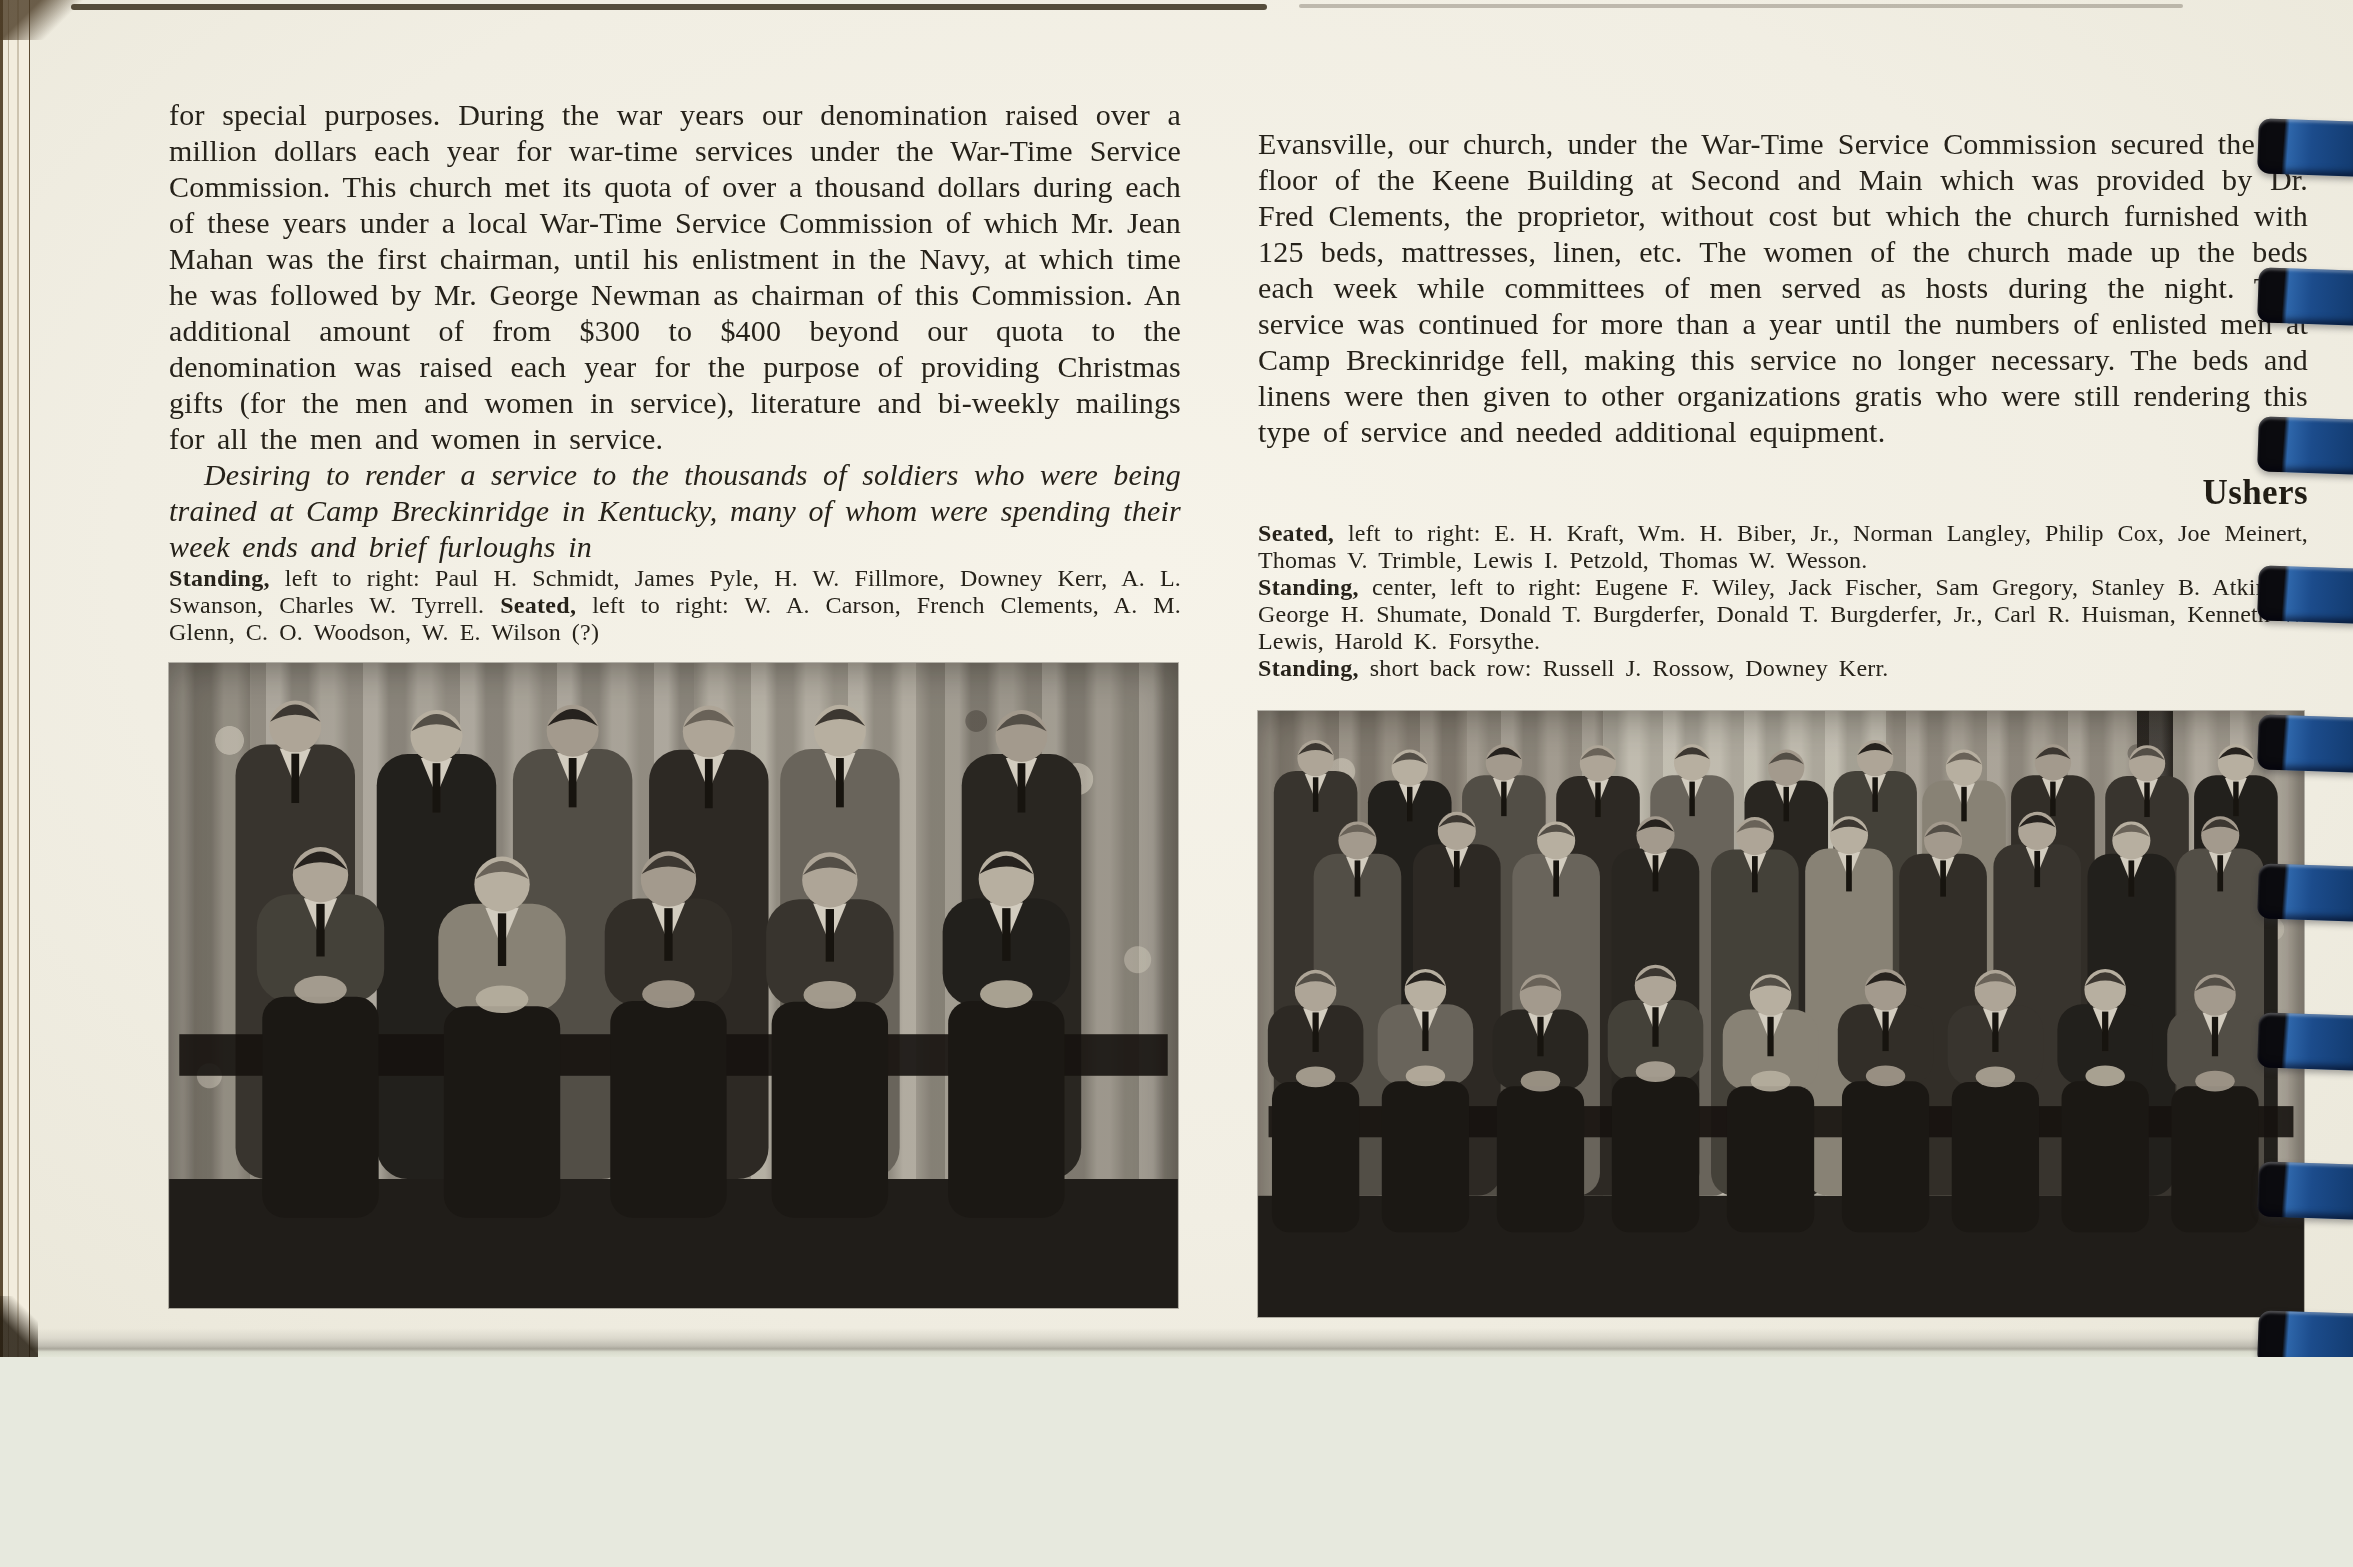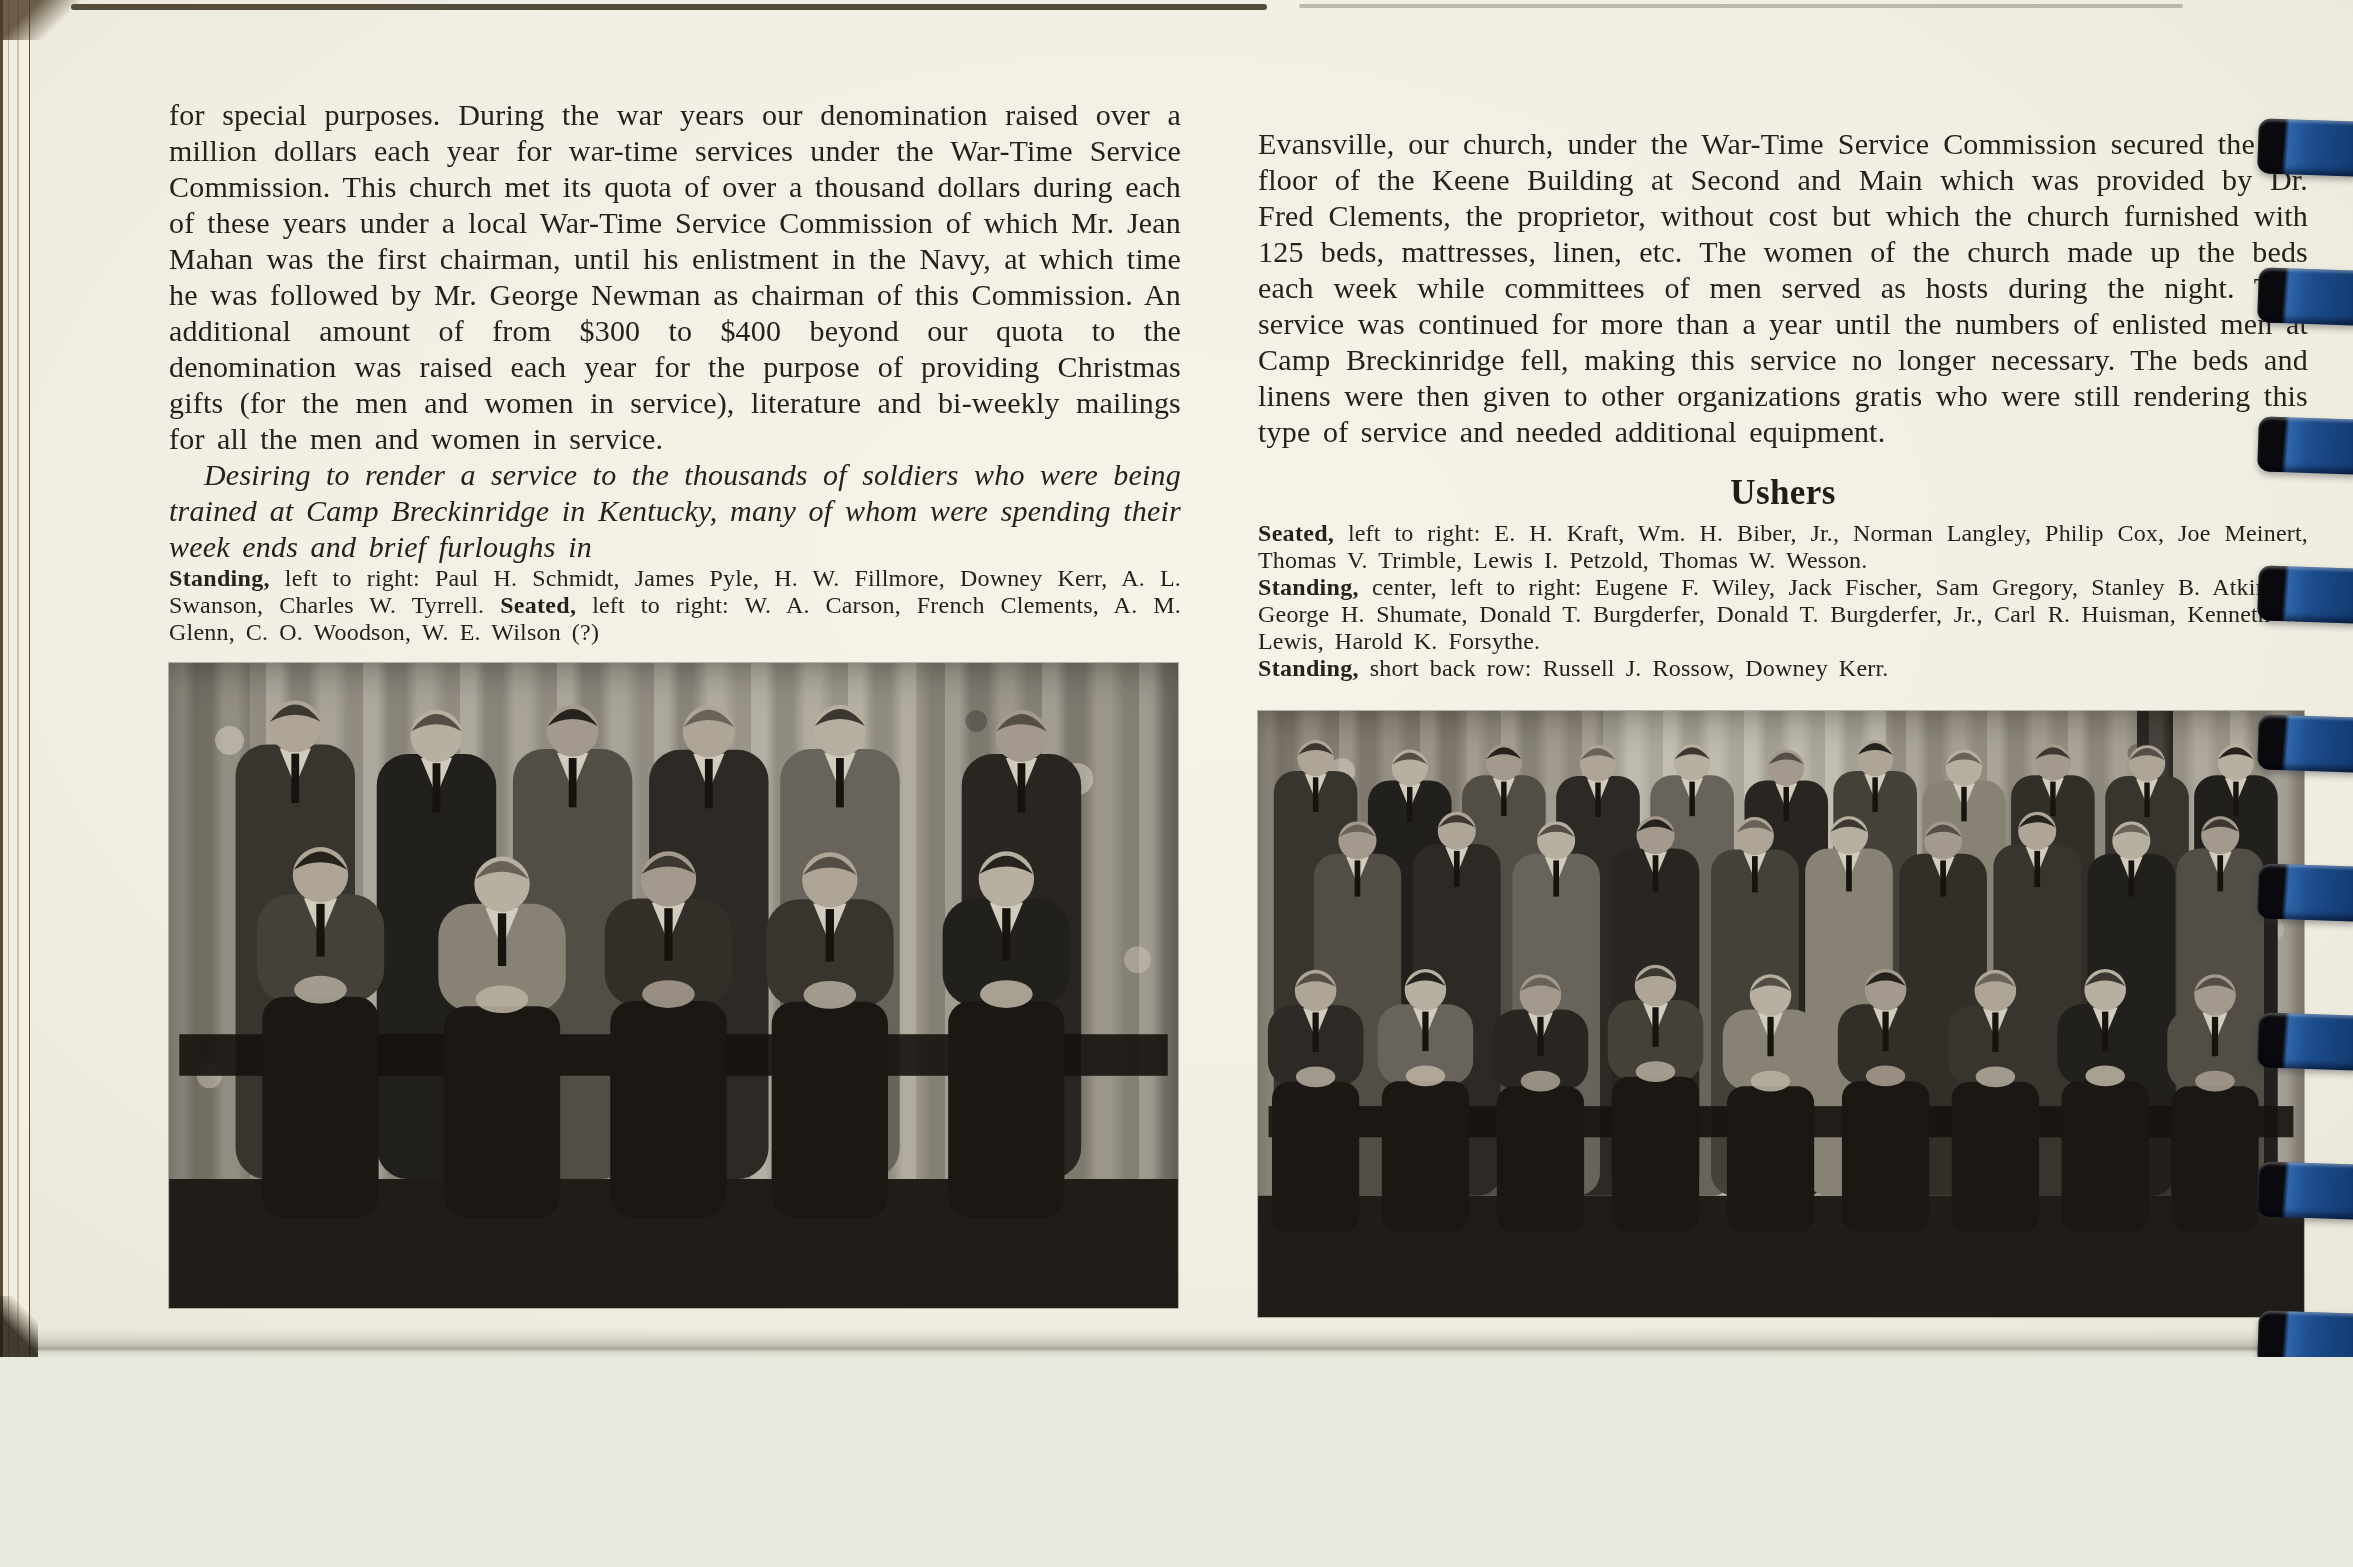--- a/index.html
+++ b/index.html
@@ -51,21 +51,21 @@
   #colR{left:1232px;top:126px;width:1050px;}
   p.body{
     margin:0;font-size:30px;line-height:36px;text-align:justify;
     word-spacing:.16em;letter-spacing:0.2px;
   }
   p.body.indent{text-indent:35px;font-style:italic;}
   h2.heading{
     margin:17.3px 0 10.4px 0;font-size:35px;line-height:40px;font-weight:700;
     text-align:center;letter-spacing:0.4px;color:#211d15;
   }
-  #colR h2.heading{margin-top:22.5px;margin-bottom:7px;}
+  #colR h2.heading{margin-top:22.5px;margin-bottom:7px;text-align:right;}
   .caption{
     font-size:24px;line-height:27px;text-align:justify;
     word-spacing:.2em;letter-spacing:0.2px;color:#26221a;
   }
   .caption .capline{margin:0;}
   .caption b{letter-spacing:0.3px;}
   
   figure.photo{
     margin:0;position:relative;overflow:hidden;
     box-shadow:inset 0 0 40px rgba(10,8,4,.45), 0 0 0 0.9px rgba(40,36,28,.35);

